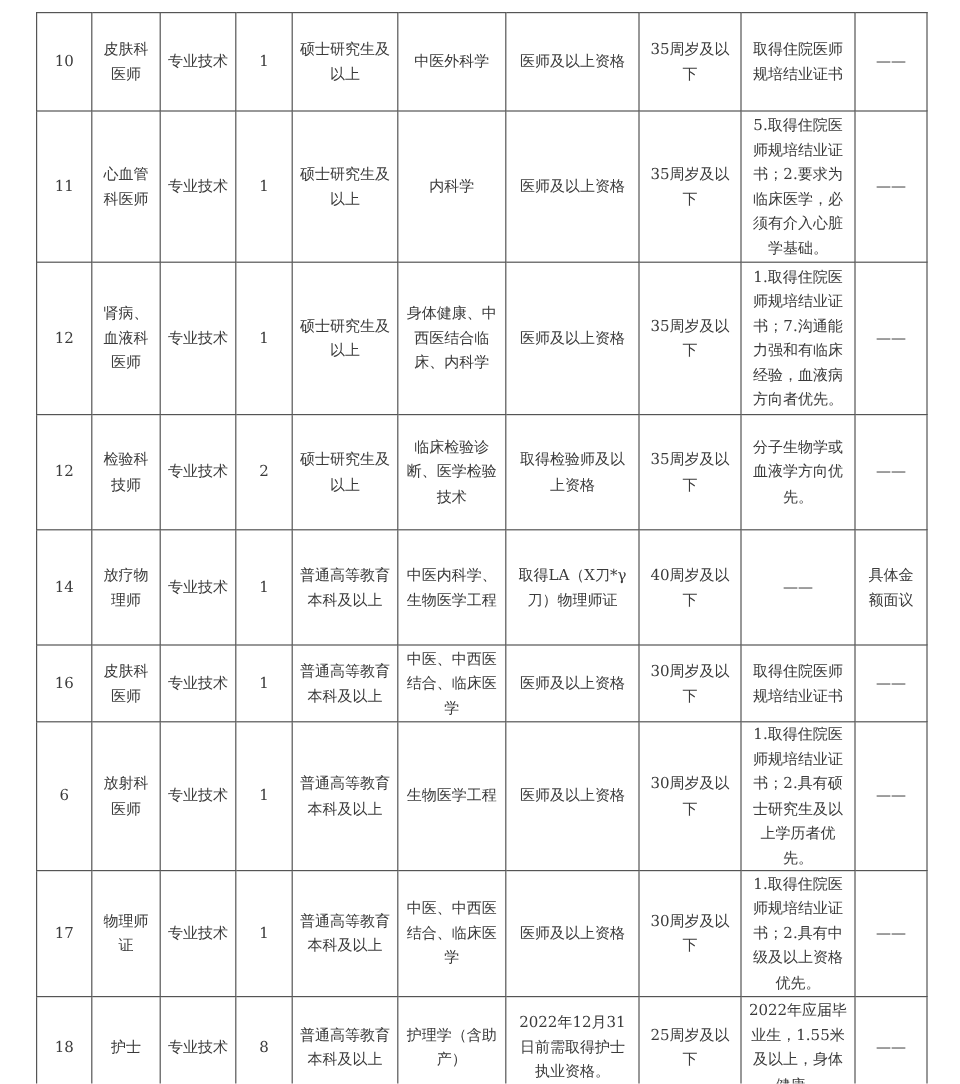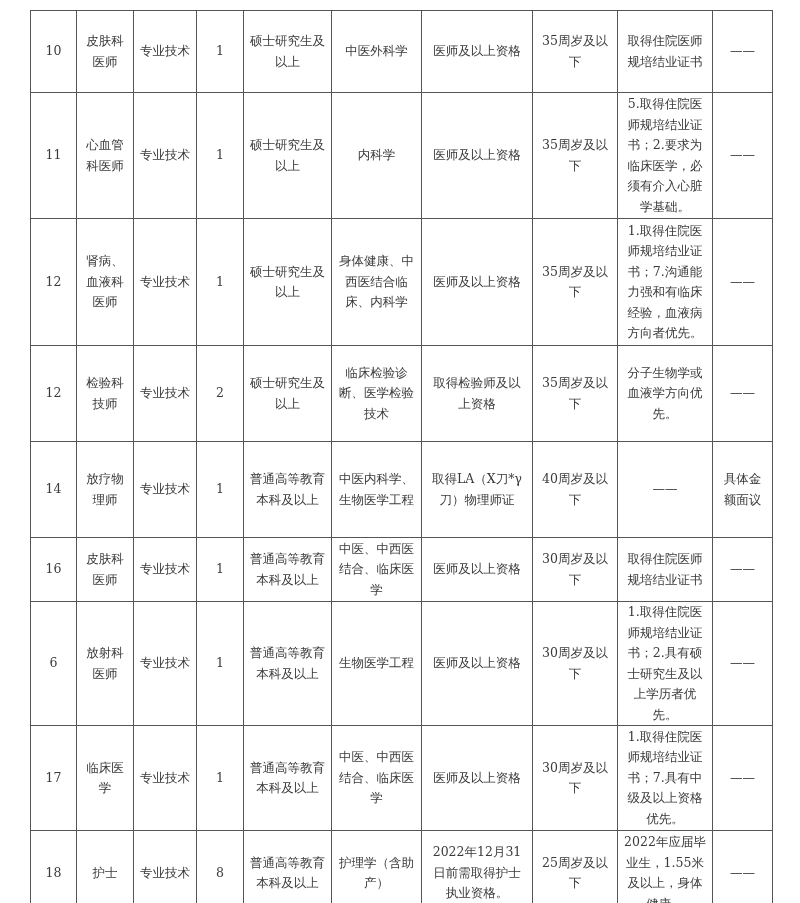--- a/index.html
+++ b/index.html
@@ -117,28 +117,28 @@
         <td>1</td>
         <td>普通高等教育本科及以上</td>
         <td>生物医学工程</td>
         <td>医师及以上资格</td>
         <td>30周岁及以下</td>
         <td>1.取得住院医师规培结业证书；2.具有硕士研究生及以上学历者优先。</td>
         <td class="c-dash">——</td>
       </tr>
       <tr style="height: 105px;">
         <td class="c-no">17</td>
-        <td>临床医学</td>
+        <td>物理师证</td>
         <td>专业技术</td>
         <td>1</td>
         <td>普通高等教育本科及以上</td>
         <td>中医、中西医结合、临床医学</td>
         <td>医师及以上资格</td>
         <td>30周岁及以下</td>
-        <td>1.取得住院医师规培结业证书；7.具有中级及以上资格优先。</td>
+        <td>1.取得住院医师规培结业证书；2.具有中级及以上资格优先。</td>
         <td class="c-dash">——</td>
       </tr>
       <tr style="height: 85px;">
         <td class="c-no">18</td>
         <td>护士</td>
         <td>专业技术</td>
         <td>8</td>
         <td>普通高等教育本科及以上</td>
         <td>护理学（含助产）</td>
         <td>2022年12月31日前需取得护士执业资格。</td>

